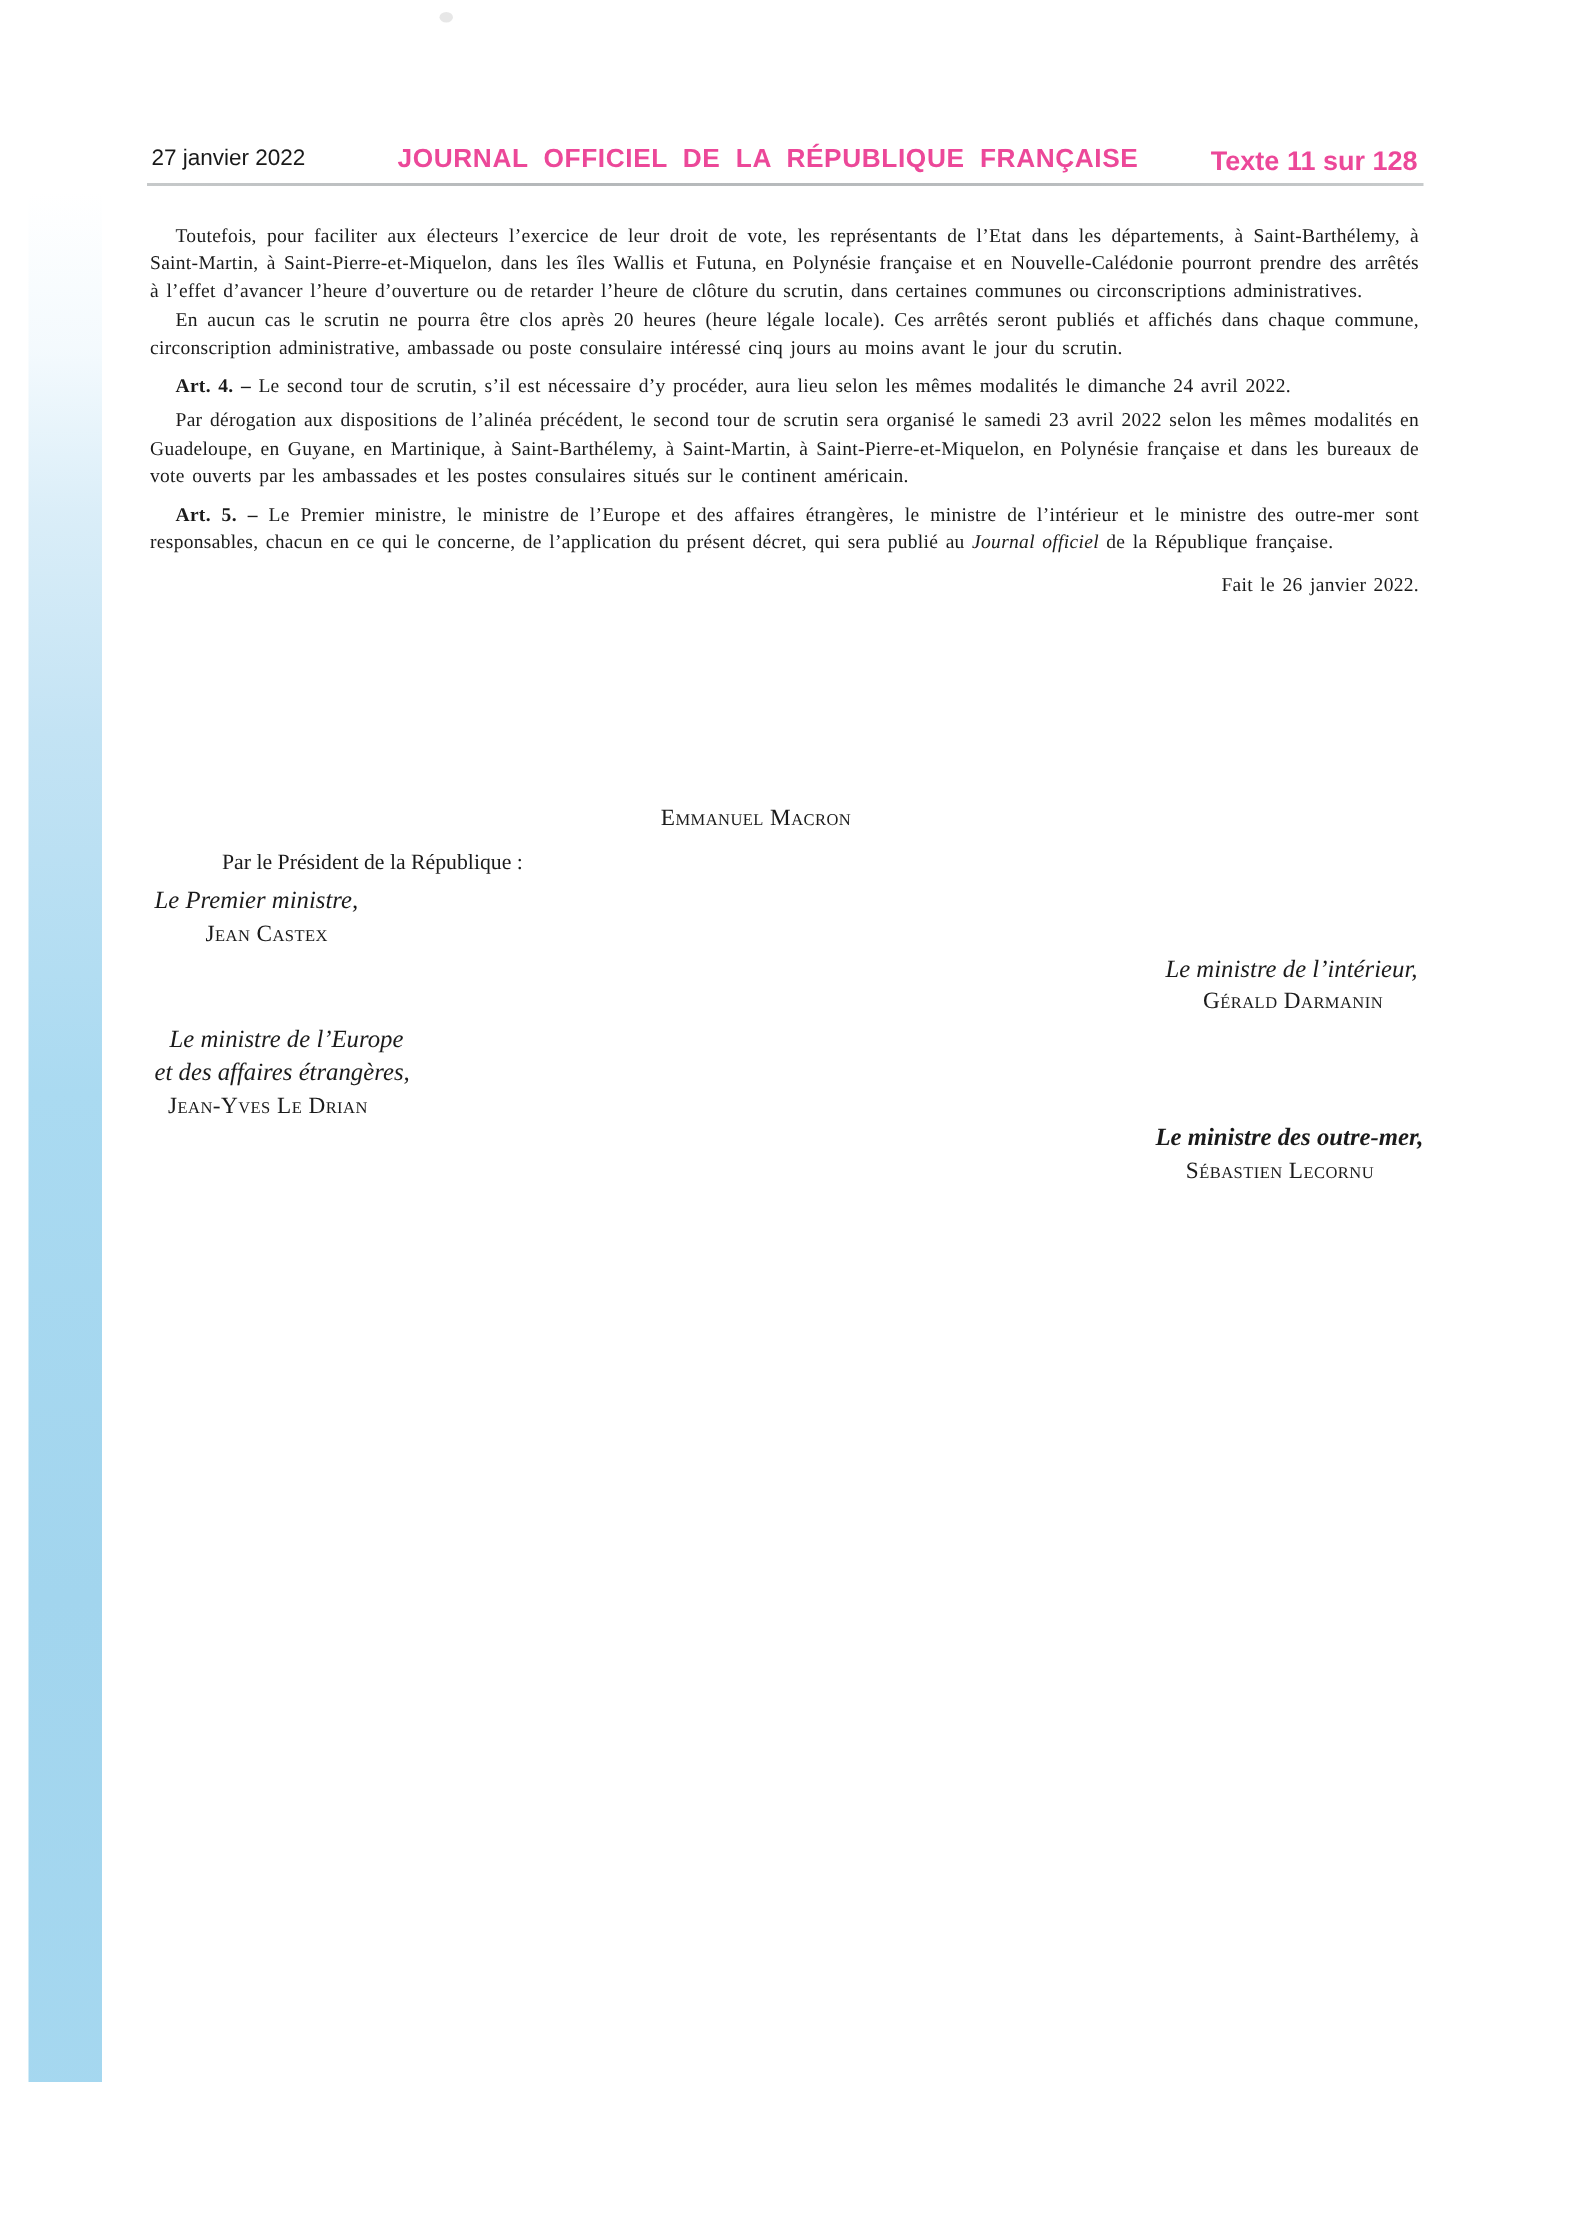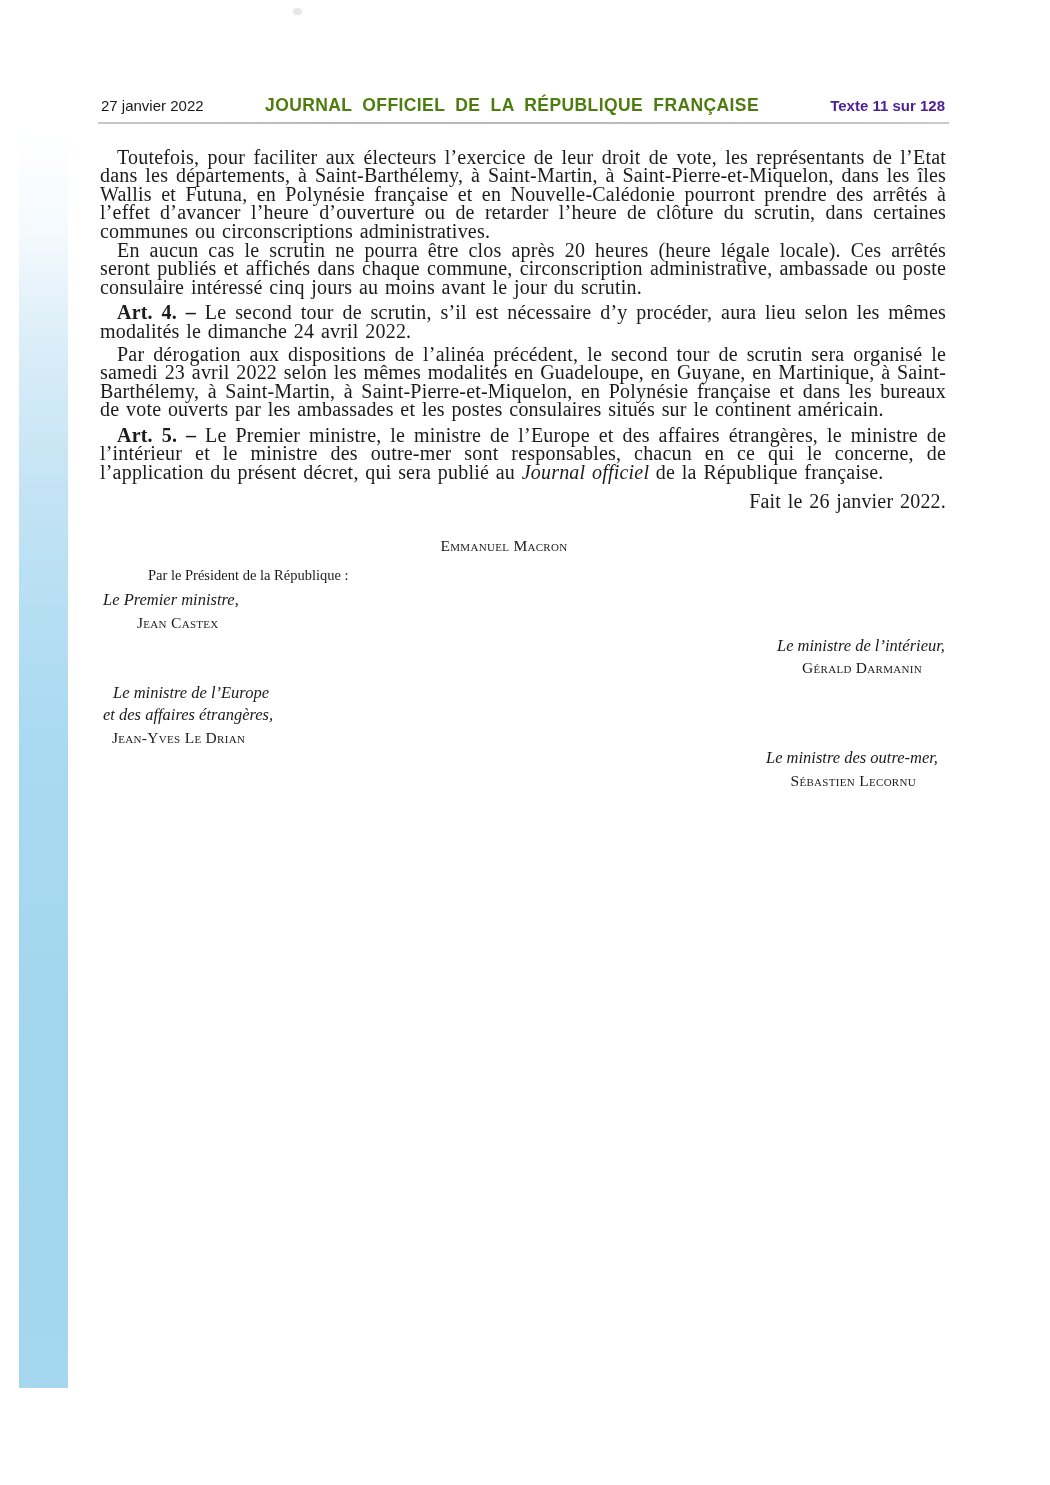--- a/index.html
+++ b/index.html
@@ -52,48 +52,48 @@
   .journal-title {
     position: absolute;
     left: 512px;
     top: 95px;
     transform: translateX(-50%);
     font-family: "Liberation Sans", sans-serif;
     font-size: 17.5px;
     font-weight: 600;
     letter-spacing: 0.4px;
     word-spacing: 5px;
-    color: #4d7c0f;
+    color: #ec4899;
     white-space: nowrap;
   }
   .header-reference {
     position: absolute;
     right: 105px;
     top: 97px;
     font-family: "Liberation Sans", sans-serif;
-    font-size: 15px;
+    font-size: 18px;
     font-weight: 600;
-    color: #4c1d95;
+    color: #ec4899;
   }
   .header-rule {
     position: absolute;
     left: 98px;
     top: 122px;
     width: 851px;
     height: 2px;
     background: linear-gradient(90deg, #c6c9ca, #b5b8ba 30%, #b9bcbe 70%, #c8cbcc);
   }
 
   
   .body-text {
     position: absolute;
     left: 100px;
     top: 148px;
     width: 846px;
-    font-size: 20px;
+    font-size: 13px;
     line-height: 18.4px;
     text-align: justify;
     letter-spacing: 0.2px;
     word-spacing: 1.5px;
   }
   .body-text p { margin: 0; text-indent: 17px; }
   .body-text p.tight { margin-top: 1px; }
   .body-text p.article { margin-top: 7px; }
   .body-text p.alinea { margin-top: 5px; }
   .body-text p.date-line { margin-top: 11px; text-align: right; }
@@ -111,21 +111,21 @@
     text-align: center;
   }
   .sig-countersign { top: 567px; left: 148px; font-size: 14.5px; }
   .sig-pm-title   { top: 590px; left: 103px; }
   .sig-pm-name    { top: 614px; left: 137px; }
   .sig-int-title  { top: 636px; right: 105px; }
   .sig-int-name   { top: 659px; right: 128px; }
   .sig-eur-1      { top: 683px; left: 113px; }
   .sig-eur-2      { top: 705px; left: 103px; }
   .sig-eur-name   { top: 729px; left: 112px; }
-  .sig-om-title   { top: 748px; right: 112px; }
+  .sig-om-title   { top: 748px; right: 101px; font-weight: bold; }
   .sig-om-name    { top: 772px; right: 134px; }
 </style>
 </head>
 <body>
 
 <div class="page">
 
   <div class="scan-strip"></div>
   <div class="scan-speck"></div>
 

